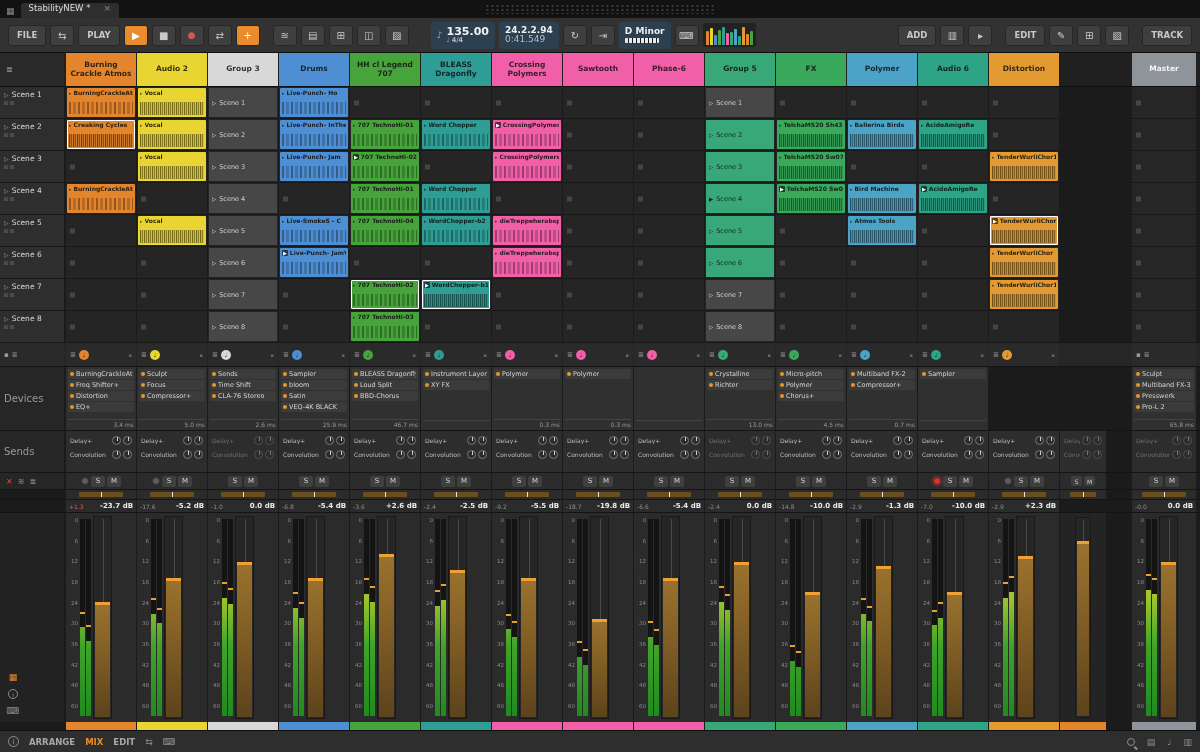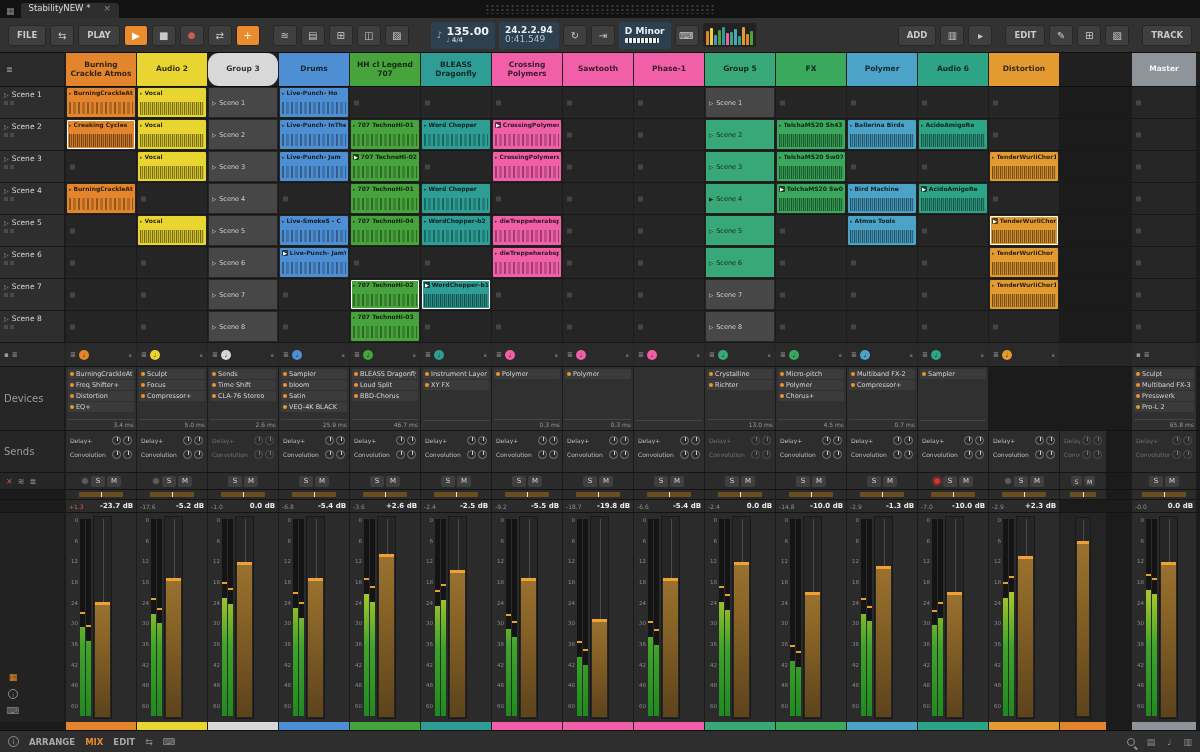--- a/index.html
+++ b/index.html
@@ -237,40 +237,40 @@
       <div class="row r-head">
         <div class="cg gutterhead">
           <span class="hico">≣</span>
         </div>
         <div class="ct thead" style="background: rgb(226, 133, 44);">
           <span>Burning Crackle Atmos</span>
         </div>
         <div class="ct thead" style="background: rgb(232, 213, 49);">
           <span>Audio 2</span>
         </div>
-        <div class="ct thead" style="background: rgb(216, 216, 216); border-radius: 11px;">
+        <div class="ct thead" style="background: rgb(216, 216, 216);">
           <span>Group 3</span>
         </div>
         <div class="ct thead" style="background: rgb(78, 143, 211);">
           <span>Drums</span>
         </div>
         <div class="ct thead" style="background: rgb(71, 163, 59);">
           <span>HH cl Legend 707</span>
         </div>
         <div class="ct thead" style="background: rgb(45, 157, 150);">
           <span>BLEASS Dragonfly</span>
         </div>
         <div class="ct thead" style="background: rgb(240, 95, 168);">
           <span>Crossing Polymers</span>
         </div>
         <div class="ct thead" style="background: rgb(240, 95, 168);">
           <span>Sawtooth</span>
         </div>
         <div class="ct thead" style="background: rgb(240, 95, 168);">
-          <span>Phase-1</span>
+          <span>Phase-6</span>
         </div>
         <div class="ct thead" style="background: rgb(57, 168, 120);">
           <span>Group 5</span>
         </div>
         <div class="ct thead" style="background: rgb(58, 169, 92);">
           <span>FX</span>
         </div>
         <div class="ct thead" style="background: rgb(75, 163, 199);">
           <span>Polymer</span>
         </div>

